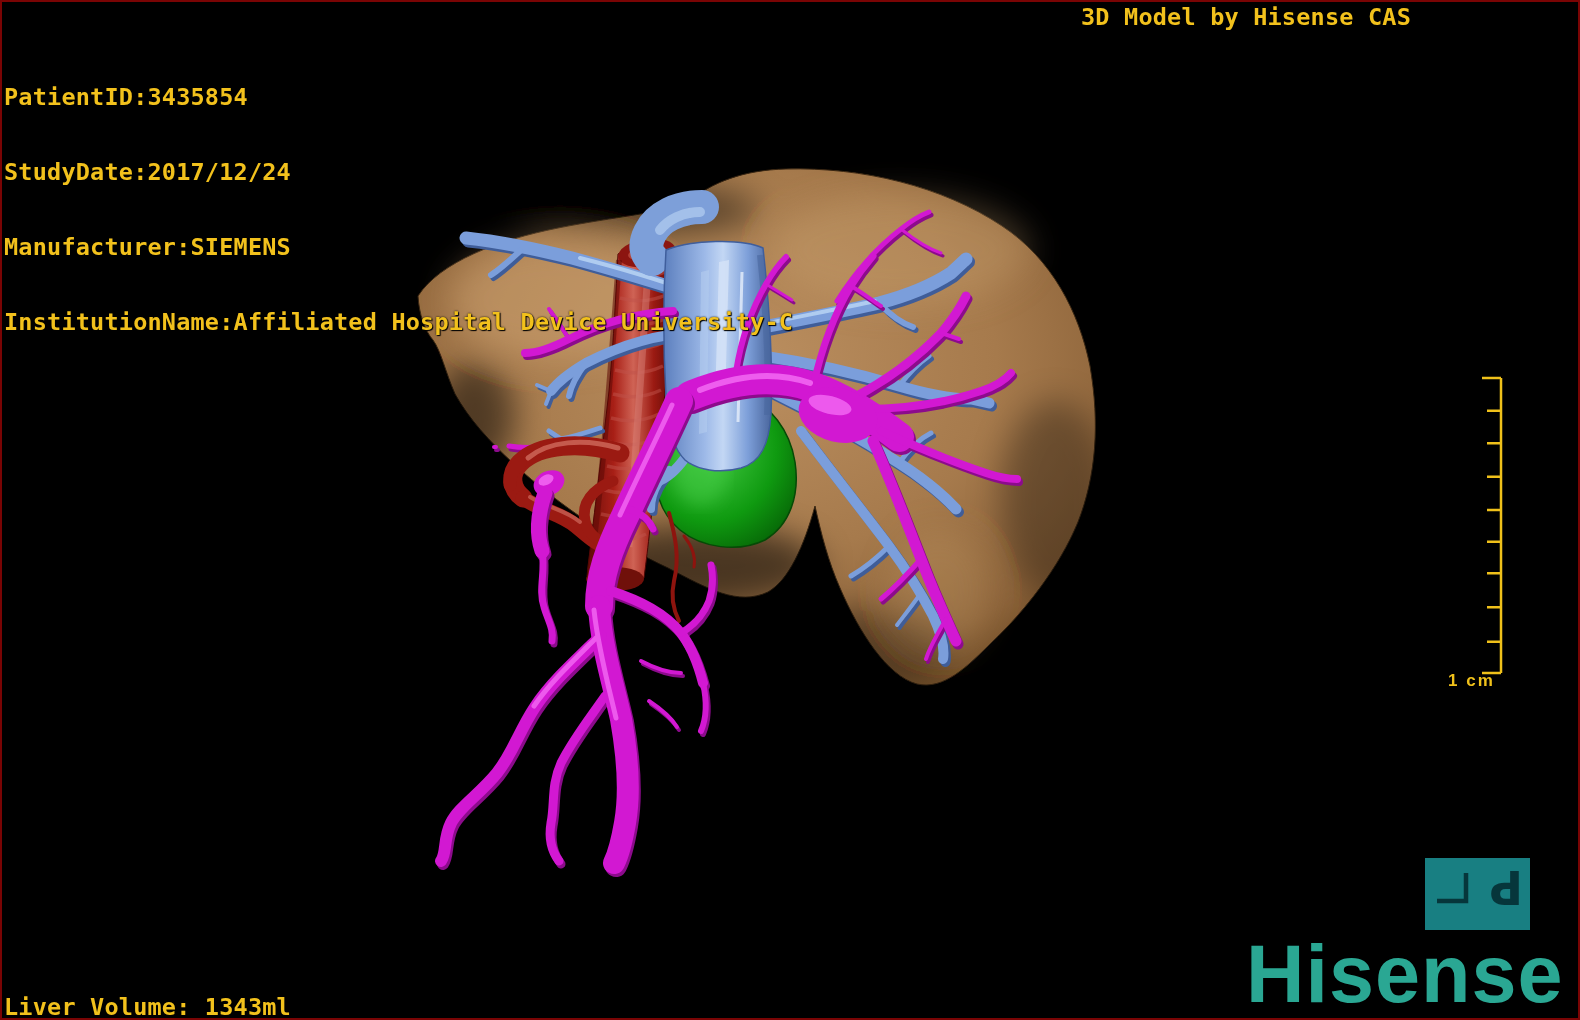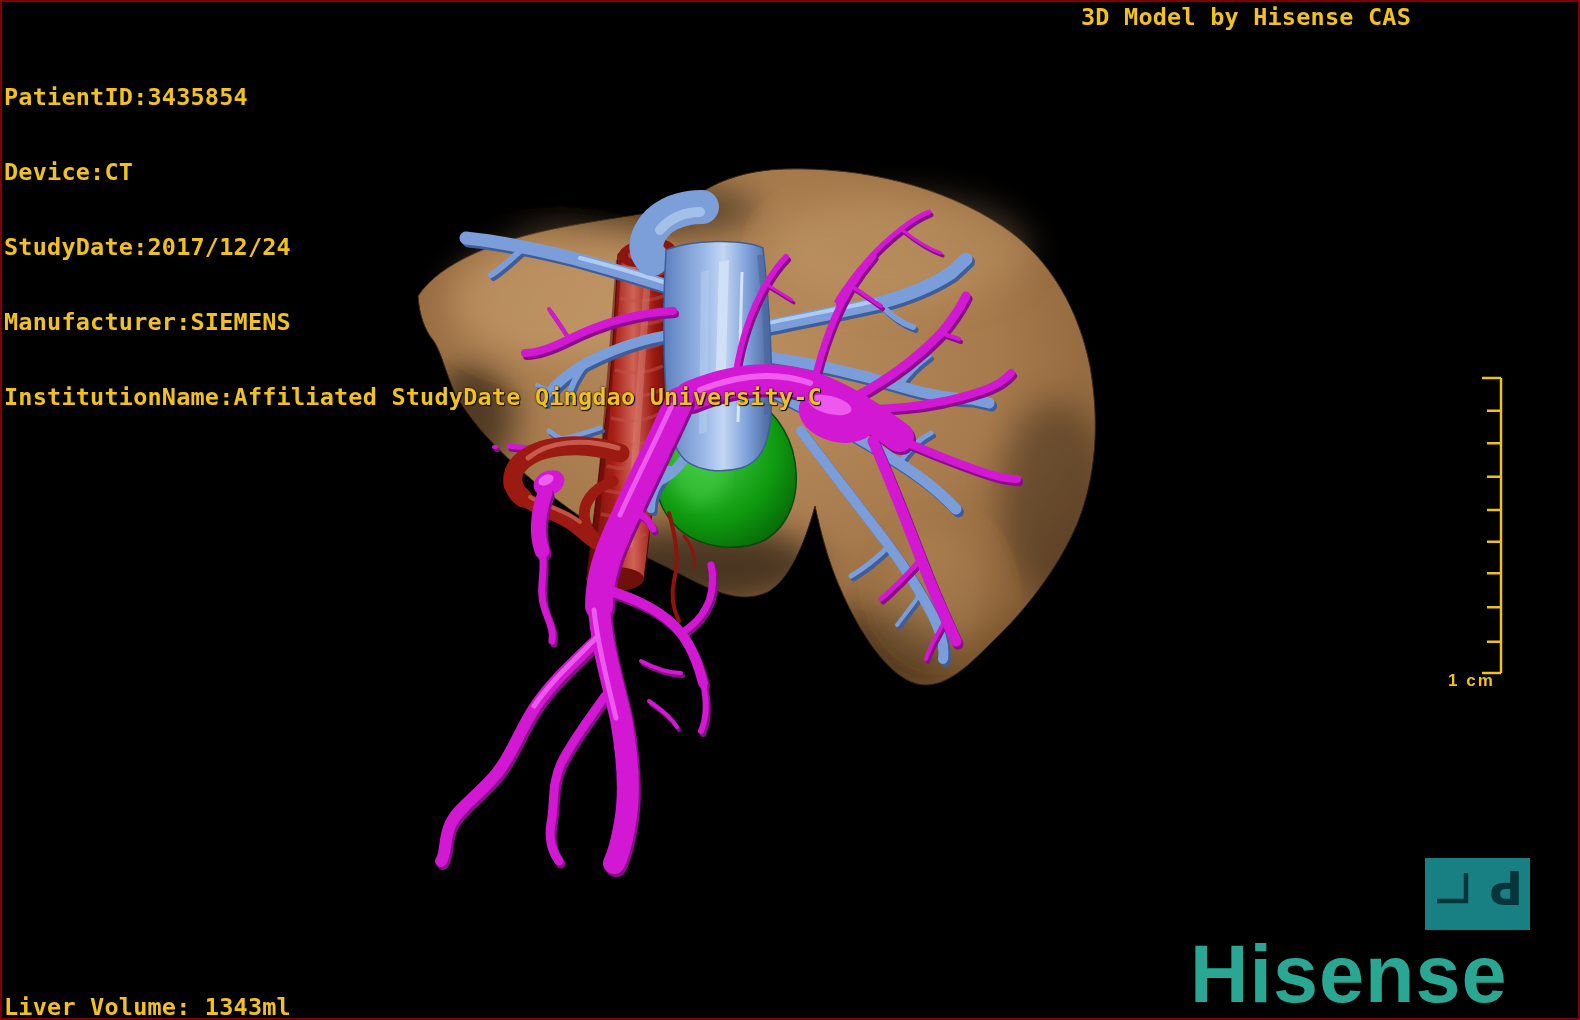--- a/index.html
+++ b/index.html
@@ -8,21 +8,21 @@
   .ov-text{position:absolute;color:#f2c11c;font-size:23.5px;line-height:25px;font-weight:bold;
            white-space:pre;text-shadow:1px 1px 1px #000,0 0 2px #000;letter-spacing:0.2px;}
   #patient-info{top:3px;left:4px;margin-top:32px;}
   #watermark{top:5px;left:1081px;}
   #liver-volume{top:995px;left:4px;}
   #model-svg{position:absolute;left:0;top:0;cursor:grab;}
   #scalebar{position:absolute;left:1440px;top:370px;}
   #scalebar-label{position:absolute;left:1448px;top:671px;color:#f0c11a;
       font-family:"Liberation Sans",sans-serif;font-weight:bold;font-size:17px;letter-spacing:2px;}
   #orient-box{position:absolute;left:1425px;top:858px;width:105px;height:72px;}
-  #logo{position:absolute;left:1190px;top:934px;color:#2aa793;
+  #logo{position:absolute;left:1246px;top:934px;color:#2aa793;
         font-family:"Liberation Sans",sans-serif;font-weight:bold;font-size:81px;line-height:1;
         letter-spacing:1px;white-space:nowrap;}
   #frame{position:absolute;inset:0;border:2px solid #7a0404;pointer-events:none;z-index:50;}
 </style>
 </head>
 <body>
 
 <div id="screen">
 
   <svg id="model-svg" width="1580" height="1020" viewBox="0 0 1580 1020">
@@ -205,24 +205,23 @@
       <use href="#pvtrunk" stroke="#8c0b8c" transform="translate(2,3)"></use>
       <use href="#pvtrunk" stroke="#d218d2"></use>
       <ellipse cx="546" cy="480" rx="8" ry="5" fill="#f56ff5" opacity="0.8" transform="rotate(-25 546 480)"></ellipse>
       <path d="M 672,405 C 655,442 636,480 620,515 M 594,610 C 598,648 608,684 616,718
                M 596,638 C 570,664 549,684 534,706" fill="none" stroke="#f56ff5" stroke-width="5" stroke-linecap="round" opacity="0.75"></path>
     </g>
   </svg>
 
   <div id="patient-info" class="ov-text">
     <div>PatientID:3435854</div>
-    <div>Device:CT</div>
     <div>StudyDate:2017/12/24</div>
     <div>Manufacturer:SIEMENS</div>
-    <div>InstitutionName:Affiliated StudyDate Qingdao University-C</div>
+    <div>InstitutionName:Affiliated Hospital Device University-C</div>
   </div>
 
   <div id="watermark" class="ov-text">3D Model by Hisense CAS</div>
 
   <div id="liver-volume" class="ov-text">Liver Volume: 1343ml</div>
 
   <svg id="scalebar" width="70" height="335" viewBox="0 0 70 335">
     <path d="M61,8 V303 M61,8 H42 M61,40.7 H47 M61,73.3 H47 M61,106.7 H47 M61,140 H47
              M61,171.7 H47 M61,203.3 H47 M61,237.3 H47 M61,271.7 H47 M61,303 H42" stroke="#f0c11a" stroke-width="2.5" fill="none"></path>
   </svg>

